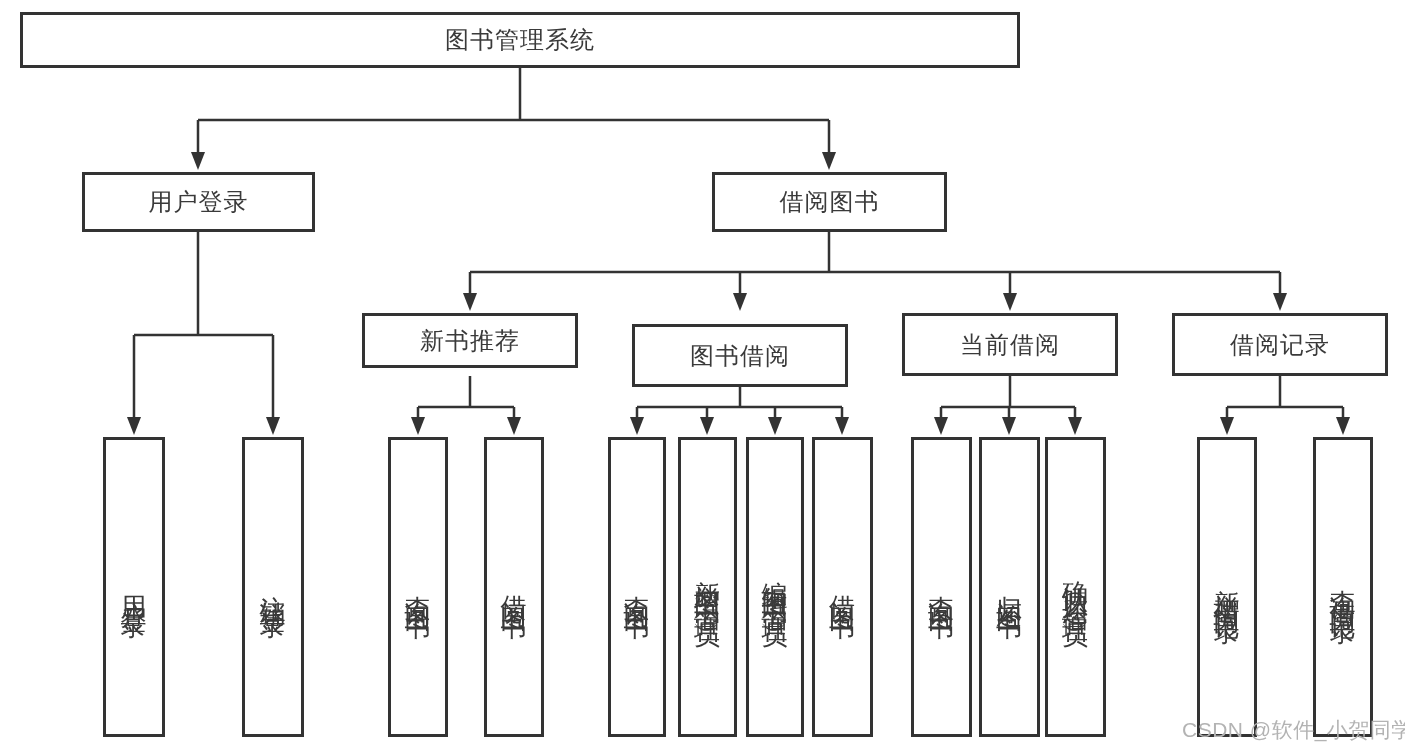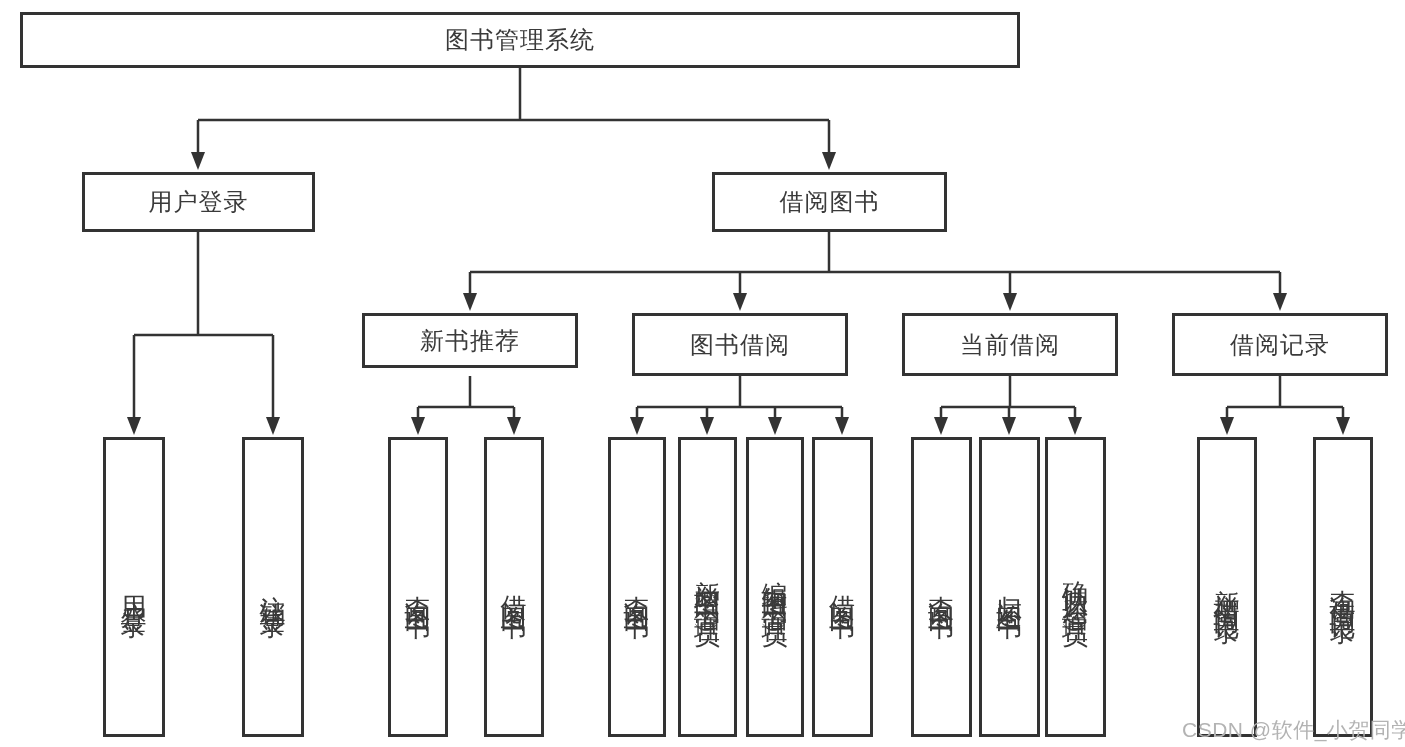--- a/index.html
+++ b/index.html
@@ -72,21 +72,21 @@
   <div class="node h" style="left:82px;top:172px;width:233px;height:60px">
     <span>用户登录</span>
   </div>
   <div class="node h" style="left:712px;top:172px;width:235px;height:60px">
     <span>借阅图书</span>
   </div>
 
   <div class="node h" style="left:362px;top:313px;width:216px;height:55px">
     <span>新书推荐</span>
   </div>
-  <div class="node h" style="left:632px;top:313px;width:216px;height:63px">
+  <div class="node h" style="left:632px;top:324px;width:216px;height:63px">
     <span>图书借阅</span>
   </div>
   <div class="node h" style="left:1172px;top:313px;width:216px;height:63px">
     <span>借阅记录</span>
   </div>
   <div class="node h" style="left:902px;top:313px;width:216px;height:63px">
     <span>当前借阅</span>
   </div>
 
   <div class="node v" style="left:103px;top:437px;width:62px;height:300px">

